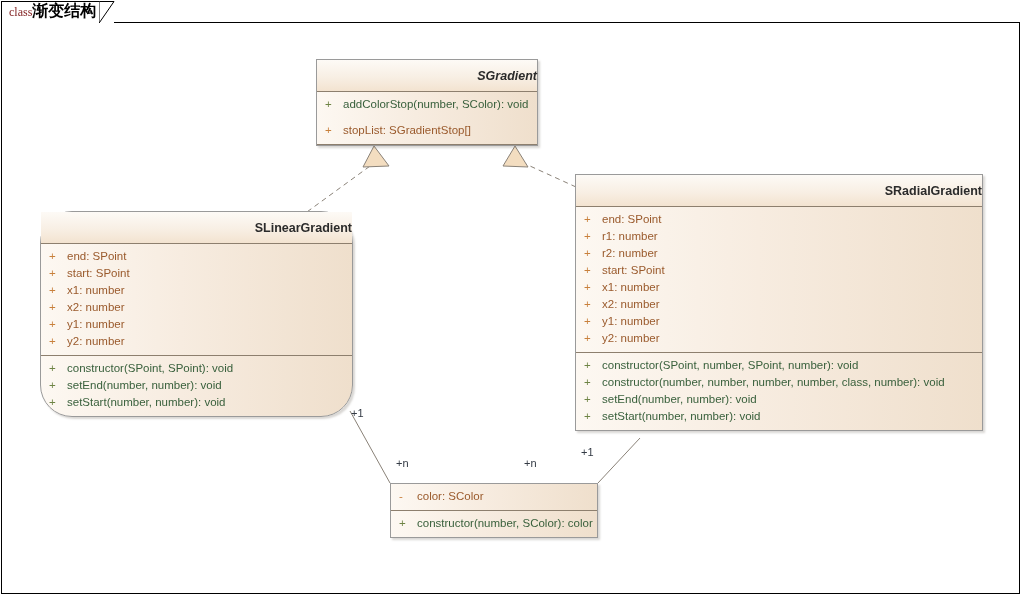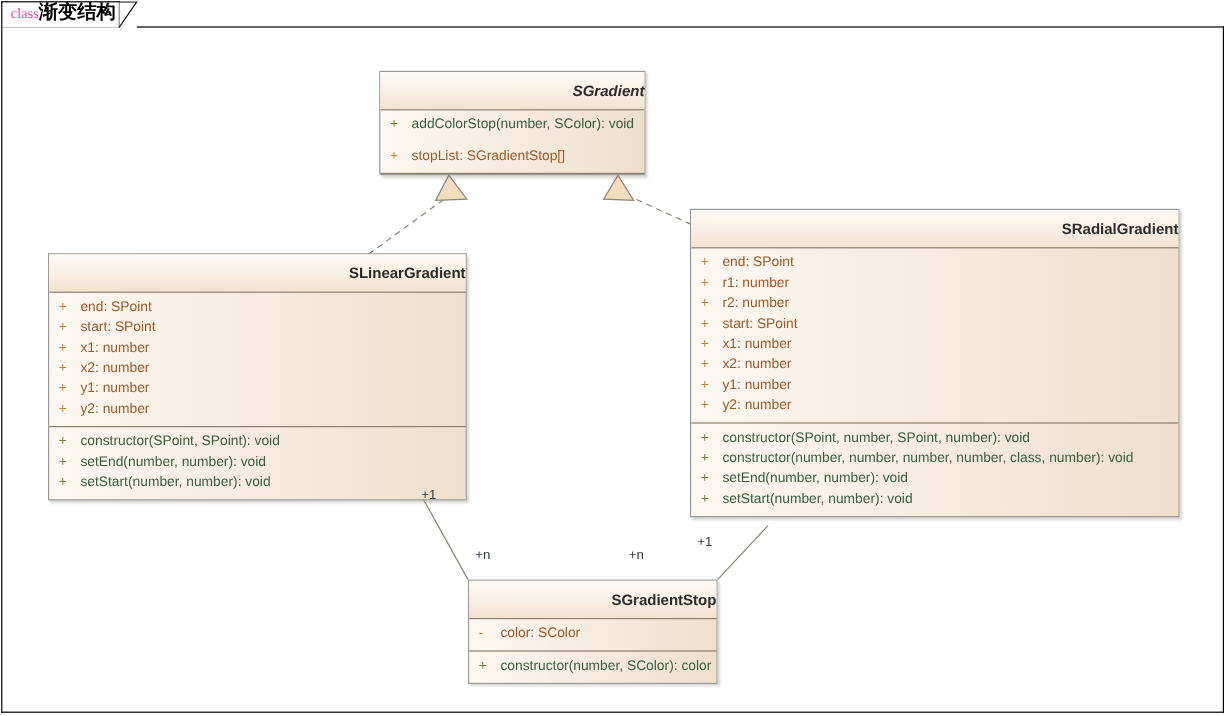--- a/index.html
+++ b/index.html
@@ -72,21 +72,21 @@
     left: 9px;
     top: 3px;
     font-size: 12px;
     line-height: 16px;
     color: #1a1a1a;
     white-space: nowrap;
     z-index: 6;
   }
   .tab-label .kw {
     font-family: "Liberation Serif", serif;
-    color: #ec4899;
+    color: #7f1d1d;
     font-size: 12px;
   }
   .tab-label .cn {
     font-family: Liberation Serif, serif;
     font-weight: bold;
     font-size: 16px;
     color: #000000;
   }
 
   
@@ -203,21 +203,21 @@
         <span class="vis">+</span><span class="txt">addColorStop(number, SColor): void</span>
       </div>
     </div>
     <div class="cls-sec">
       <div class="row attr">
         <span class="vis">+</span><span class="txt">stopList: SGradientStop[]</span>
       </div>
     </div>
   </div>
 
-  <div class="cls" style="left:40px; top:211px; width:349px;">
+  <div class="cls" style="left:40px; top:211px; width:313px;border-radius:32px;">
     <div class="cls-head">SLinearGradient</div>
     <div class="cls-sec">
       <div class="row attr"><span class="vis">+</span><span class="txt">end: SPoint</span></div>
       <div class="row attr"><span class="vis">+</span><span class="txt">start: SPoint</span></div>
       <div class="row attr"><span class="vis">+</span><span class="txt">x1: number</span></div>
       <div class="row attr"><span class="vis">+</span><span class="txt">x2: number</span></div>
       <div class="row attr"><span class="vis">+</span><span class="txt">y1: number</span></div>
       <div class="row attr"><span class="vis">+</span><span class="txt">y2: number</span></div>
     </div>
     <div class="cls-sec last">
@@ -241,21 +241,20 @@
     </div>
     <div class="cls-sec last">
       <div class="row meth"><span class="vis">+</span><span class="txt">constructor(SPoint, number, SPoint, number): void</span></div>
       <div class="row meth"><span class="vis">+</span><span class="txt">constructor(number, number, number, number, class, number): void</span></div>
       <div class="row meth"><span class="vis">+</span><span class="txt">setEnd(number, number): void</span></div>
       <div class="row meth"><span class="vis">+</span><span class="txt">setStart(number, number): void</span></div>
     </div>
   </div>
 
   <div class="cls" style="left:390px; top:483px; width:208px;">
-    <div class="cls-head">SGradientStop</div>
     <div class="cls-sec">
       <div class="row attr"><span class="vis">-</span><span class="txt">color: SColor</span></div>
     </div>
     <div class="cls-sec last">
       <div class="row meth"><span class="vis">+</span><span class="txt">constructor(number, SColor): color</span></div>
     </div>
   </div>
 
 </div>
 

